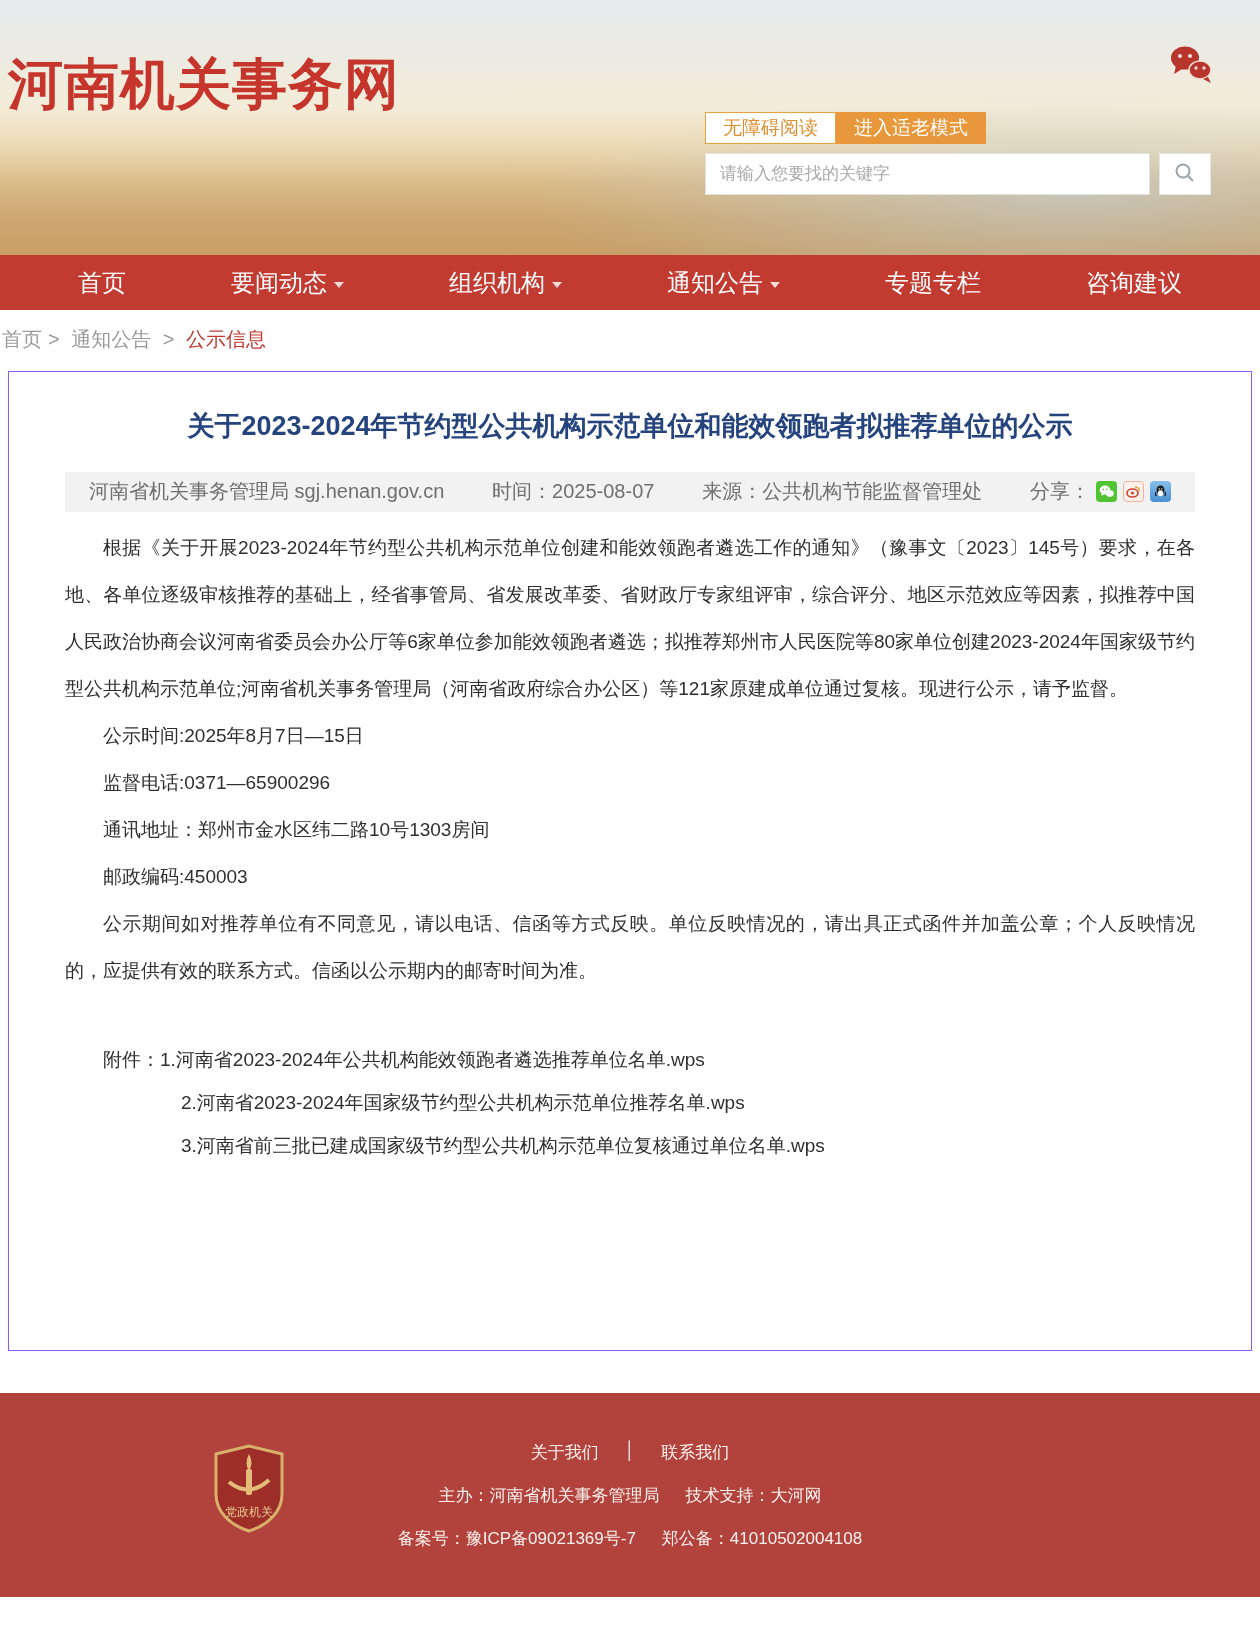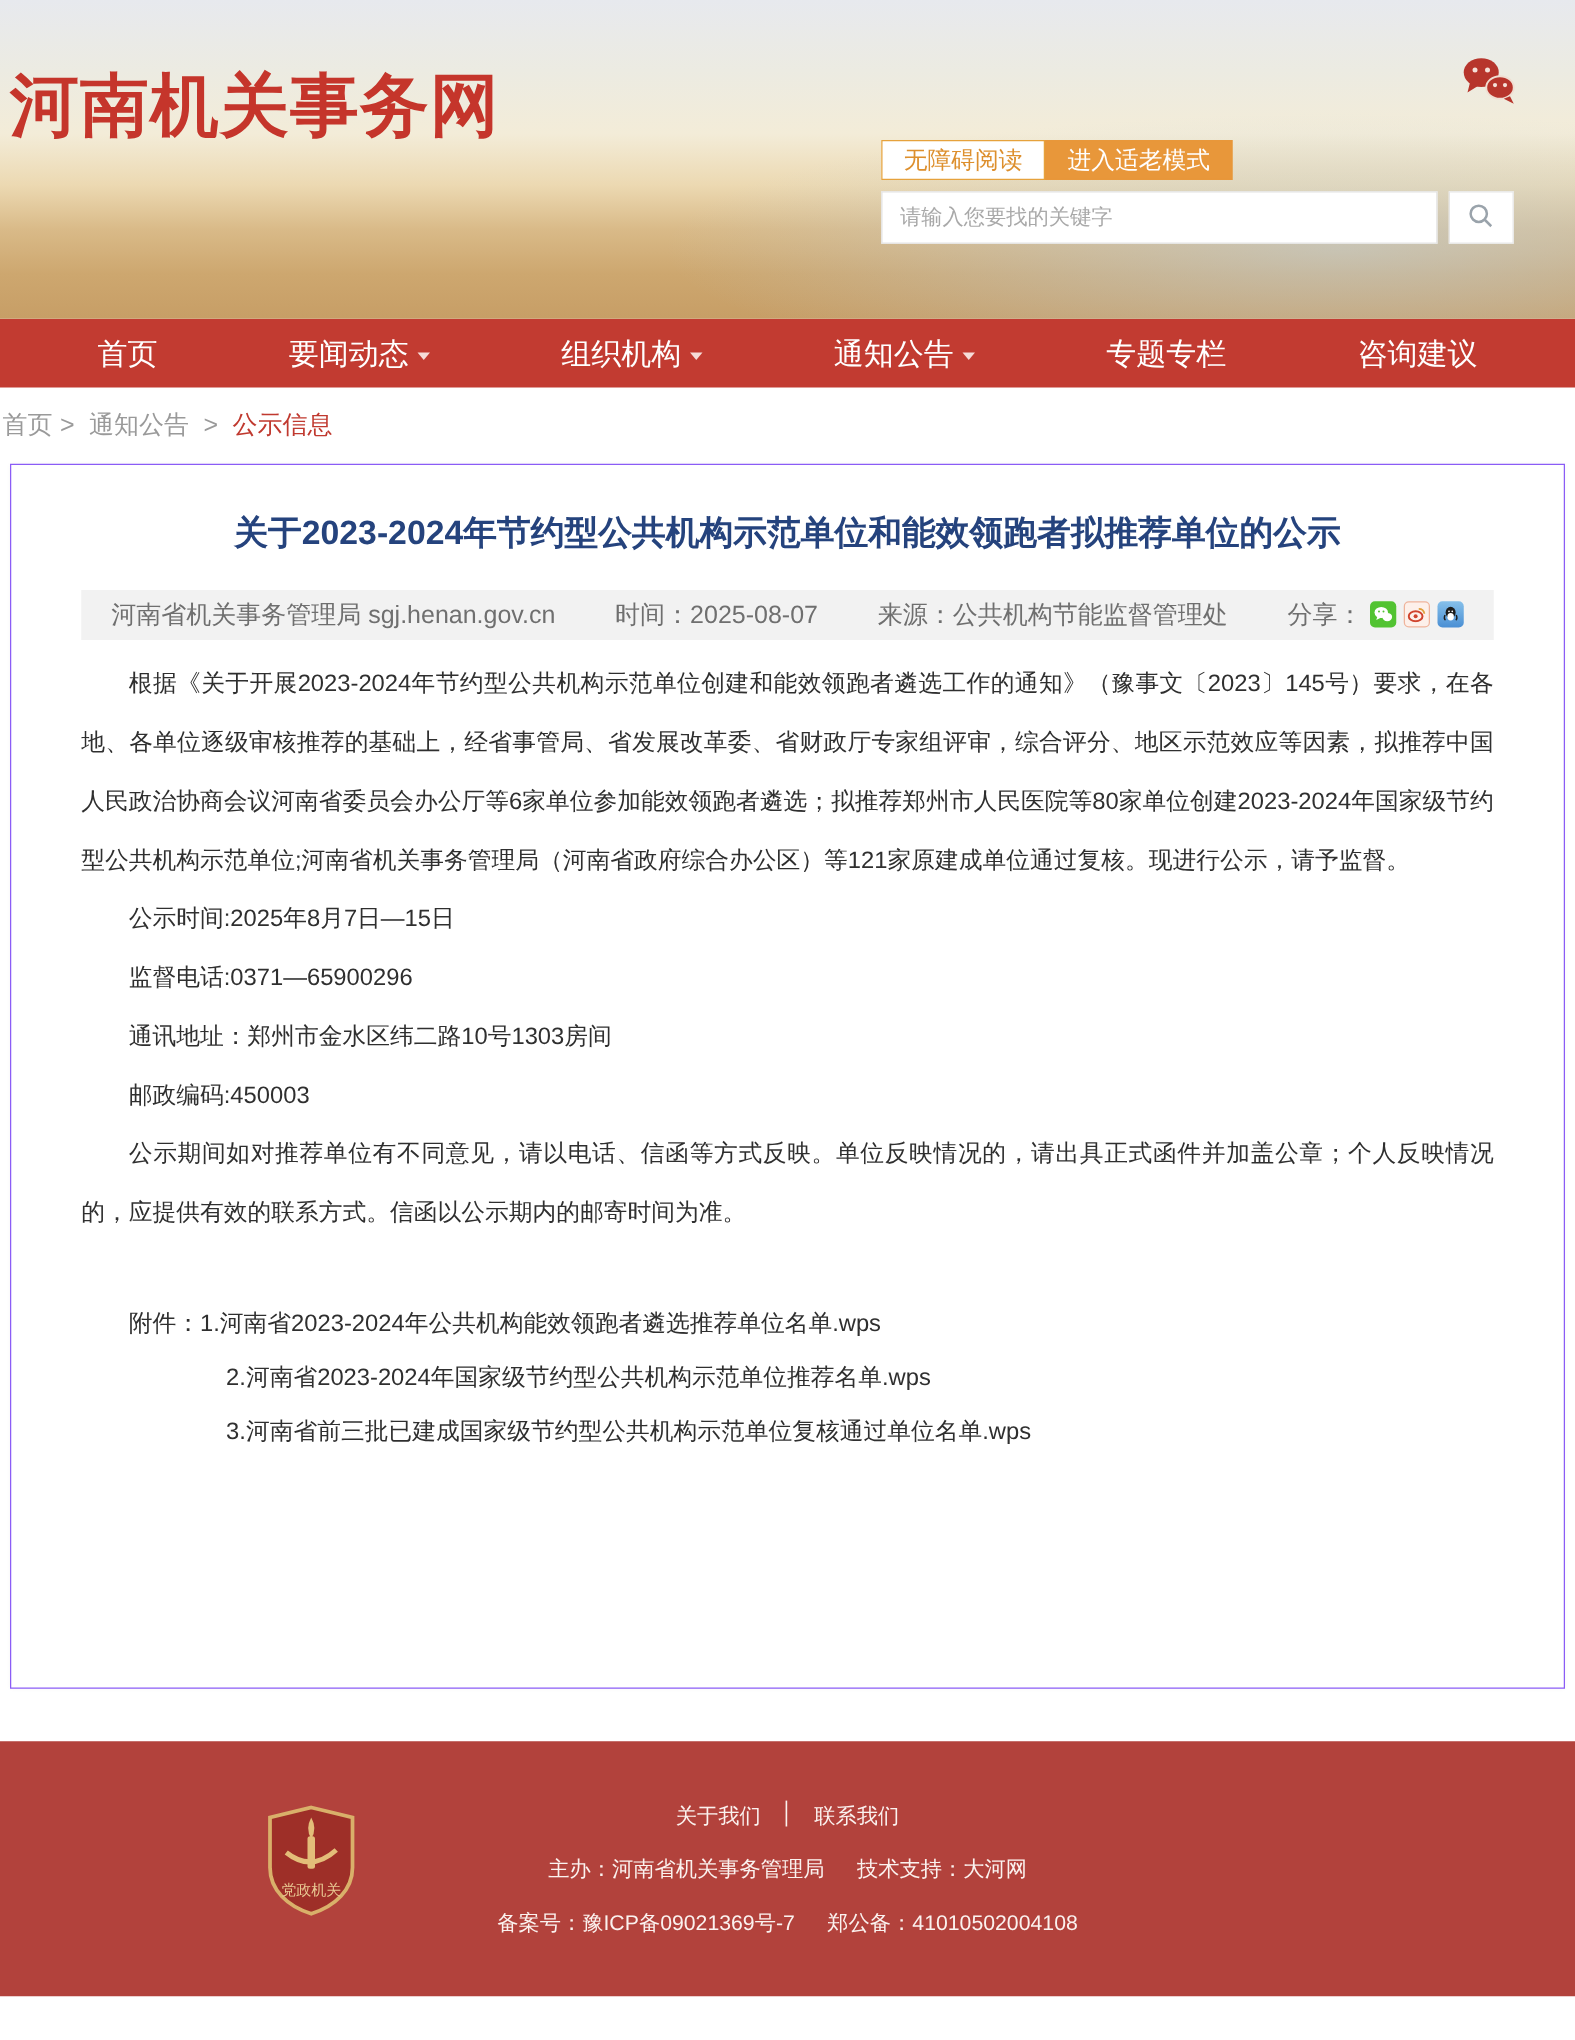--- a/index.html
+++ b/index.html
@@ -91,21 +91,21 @@
 
   
   .footer-gap { height:42px; }
   .footer {
     height:204px; background:#b2423c; position:relative;
     display:flex; flex-direction:column; justify-content:center; align-items:center;
     color:#fbf2ef; font-size:17px;
   }
   .footer .f-row { margin:10px 0; display:flex; gap:26px; }
   .footer a { color:#fbf2ef; text-decoration:none; cursor:pointer; }
-  .f-links { display:flex; gap:16px; margin:10px 0; }
+  .f-links { display:flex; gap:26px; margin:10px 0; }
   .badge { position:absolute; left:212px; top:51px; width:74px; height:90px;text-decoration:underline; }
 </style>
 </head>
 <body>
 
 <header class="banner">
   <div class="logo">
     <div class="logo-title">河南机关事务网</div>
   </div>
 

